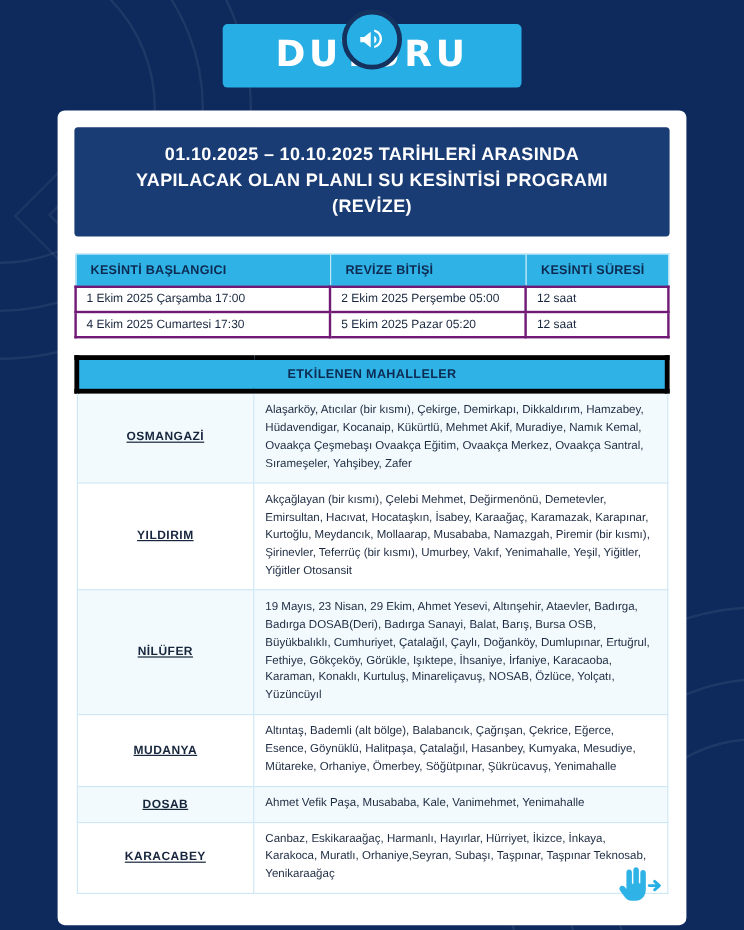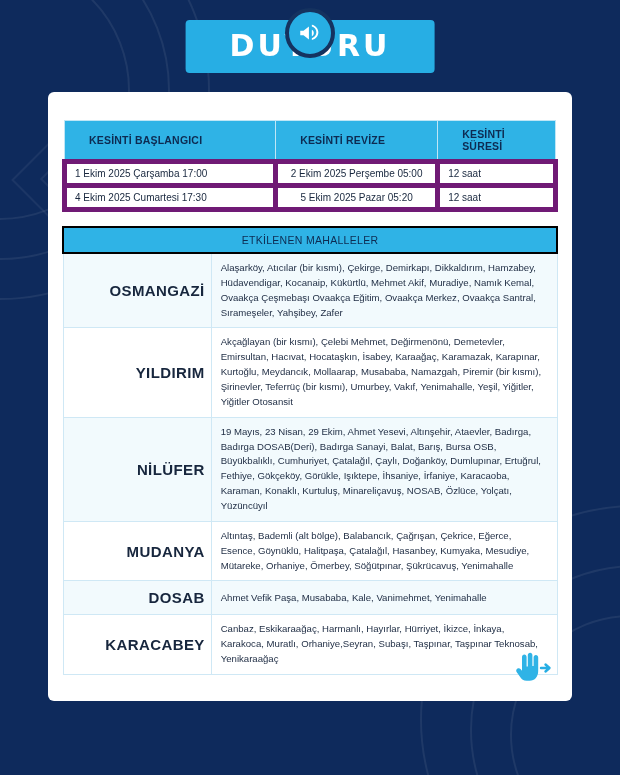--- a/index.html
+++ b/index.html
@@ -93,57 +93,58 @@
 
   table { border-collapse: collapse; width: 100%; }
 
   .tbl-times { margin-top: 14px; }
   .tbl-times th {
     background: #2fb3e6;
     color: #0d2b52;
     font-size: 10.5px;
     font-weight: bold;
     text-align: left;
-    padding: 7px 24px;
+    padding: 7px 12px;
     border: 1px solid #bfe6f6;
     letter-spacing: 0.2px;
   }
   .tbl-times td {
     font-size: 10px;
     color: #17263d;
     padding: 4px 8px;
-    border: 5px solid #701a75;
+    border: 2px solid #701a75;
     background: #fff;
   }
   .tbl-times td:first-child { width: 43%; }
-  .tbl-times td:nth-child(2) { width: 33%; text-align: center; }
+  .tbl-times td:nth-child(2) { width: 33%; }
 
   .tbl-mah { margin-top: 14px; }
   .mah-head th {
     background: #2fb3e6;
     color: #0d2b52;
     font-size: 10.5px;
-    font-weight: normal;
+    font-weight: bold;
     text-align: center;
     padding: 6px 8px;
-    border: 2px solid #000000;
+    border: 4px solid #000000;
     letter-spacing: 0.3px;
   }
   .tbl-mah td {
     border: 1px solid #cfe8f5;
     vertical-align: middle;
   }
   .dist-name {
     width: 30%;
-    text-align: right;
-    font-size: 15px;
+    text-align: center;
+    font-size: 10px;
     font-weight: bold;
     color: #17263d;
     letter-spacing: 0.4px;
     padding: 8px 6px;
+    text-decoration: underline;
   }
   .dist-list {
     font-size: 9.6px;
     color: #1d2b42;
     line-height: 1.55;
     padding: 7px 9px;
   }
   .row-alt .dist-name, .row-alt .dist-list { background: #f2fafd; }
 
   .pointer {
@@ -176,26 +177,30 @@
   <div class="badge-circle">
     <svg width="26" height="26" viewBox="0 0 24 24" fill="#ffffff">
       <path d="M3 10v4h3l5 4V6L6 10H3zm12.5 2c0-1.3-.7-2.4-1.8-3v6c1.1-.6 1.8-1.7 1.8-3zM13.7 4.3v1.7c2.4.6 4.2 2.8 4.2 5.4s-1.8 4.8-4.2 5.4v1.7c3.4-.6 6-3.6 6-7.1s-2.6-6.5-6-7.1z"></path>
     </svg>
   </div>
   <div class="badge">DUYURU</div>
 </div>
 
 <div class="card">
 
+  <div class="title-band">
+    <div>01.10.2025 – 10.10.2025 TARİHLERİ ARASINDA</div>
+    <div>YAPILACAK OLAN PLANLI SU KESİNTİSİ PROGRAMI (REVİZE)</div>
+  </div>
 
   <table class="tbl-times">
     <thead>
       <tr>
         <th>KESİNTİ BAŞLANGICI</th>
-        <th>KESİNTİ REVİZE</th>
+        <th>REVİZE BİTİŞİ</th>
         <th>KESİNTİ SÜRESİ</th>
       </tr>
     </thead>
     <tbody>
       <tr>
         <td>1 Ekim 2025 Çarşamba 17:00</td>
         <td>2 Ekim 2025 Perşembe 05:00</td>
         <td>12 saat</td>
       </tr>
       <tr>

